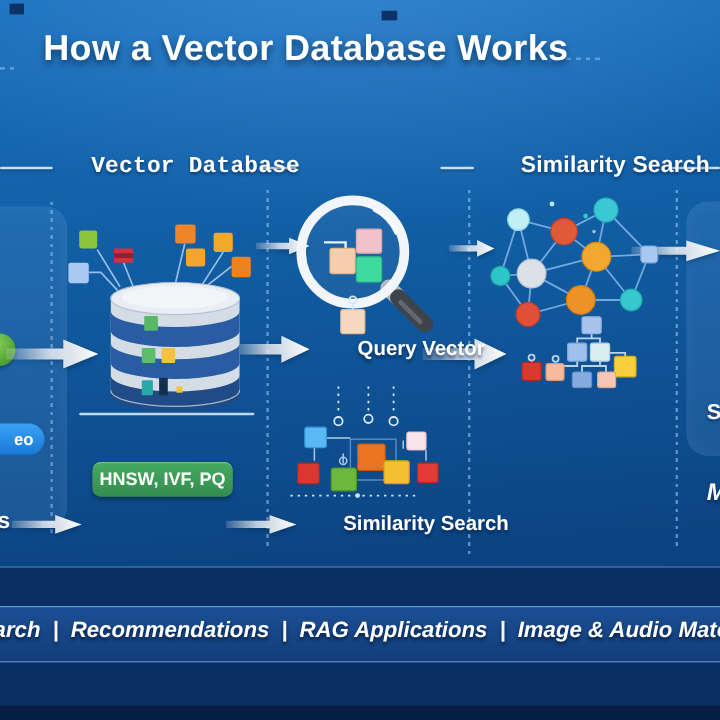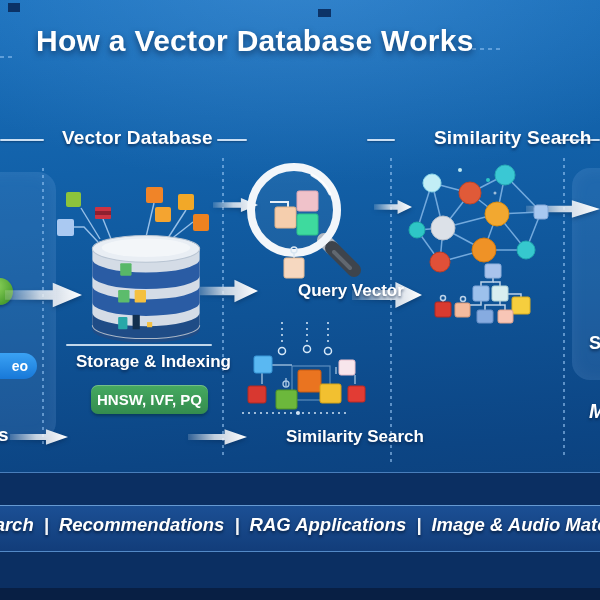--- a/index.html
+++ b/index.html
@@ -18,21 +18,21 @@
   .hline{position:absolute;height:2px;top:139px;background:rgba(235,245,255,.85);
          border-radius:1px;box-shadow:0 1px 2px rgba(0,20,50,.4);}
   .vdash{position:absolute;width:2px;
          background:repeating-linear-gradient(180deg,rgba(160,205,250,.55) 0 3px,transparent 3px 7px);}
   .panel{position:absolute;border-radius:18px;background:rgba(125,180,235,.14);
          box-shadow:inset 0 0 18px rgba(180,220,255,.08);}
   .arrow{position:absolute;filter:drop-shadow(0 2px 2px rgba(0,20,50,.35));}
   .badge{position:absolute;border-radius:7px;
          background:linear-gradient(180deg,#46aa60,#348c4e);
          box-shadow:0 2px 3px rgba(0,30,15,.35), inset 0 1px 0 rgba(255,255,255,.25);
-         font-size:15px;font-weight:800;text-align:center;color:#fff;margin-left:14px;}
+         font-size:15px;font-weight:800;text-align:center;color:#fff;}
   .pill{position:absolute;border-radius:13px;
         background:linear-gradient(180deg,#3aa2f4,#1878d8);
         font-size:14px;font-weight:800;color:#fff;
         display:flex;align-items:center;justify-content:flex-end;padding-right:9px;box-sizing:border-box;}
   .frag{position:absolute;font-weight:800;text-shadow:0 2px 3px rgba(4,24,56,.6);}
   .footer{position:absolute;left:0;top:472px;width:600px;height:128px;background:#0b2f62;}
   .footer-topline{position:absolute;left:0;top:0;width:100%;height:1px;background:rgba(100,160,225,.7);}
   .footer-strip{position:absolute;left:0;top:33px;width:100%;height:45px;
         background:linear-gradient(180deg,#1b4f94,#123d7a);
         border-top:1px solid rgba(130,185,240,.75);
@@ -66,21 +66,21 @@
   <div class="deco-dash" style="left:472px;top:48px;width:32px;"></div>
   <div class="deco-dash" style="left:0;top:56px;width:14px;"></div>
 
   <div class="txt" style="left:0;top:24px;width:600px;font-size:30px;font-weight:800;letter-spacing:.3px;text-shadow:0 3px 6px rgba(0,20,50,.55);">How a Vector Database Works</div>
 
   <div class="hline" style="left:0;width:44px;"></div>
   <div class="hline" style="left:217px;width:30px;"></div>
   <div class="hline" style="left:367px;width:28px;"></div>
   <div class="hline" style="left:558px;width:42px;"></div>
 
-  <div class="txt hdr" style="left:26px;top:127px;width:185px;">Vector Database</div>
+  <div class="txt hdr" style="left:40px;top:127px;width:185px;font-family:Liberation Mono, monospace;">Vector Database</div>
   <div class="txt hdr" style="left:398px;top:127px;width:160px;">Similarity Search</div>
 
   <div class="vdash" style="left:42px;top:168px;height:278px;"></div>
   <div class="vdash" style="left:222px;top:158px;height:300px;"></div>
   <div class="vdash" style="left:390px;top:158px;height:305px;"></div>
   <div class="vdash" style="left:563px;top:158px;height:300px;"></div>
 
   <div class="panel" style="left:-26px;top:172px;width:82px;height:268px;"></div>
   <div class="abs" style="left:-14px;top:278px;width:27px;height:27px;border-radius:50%;
               background:radial-gradient(circle at 35% 30%, #8ed45c, #4a9e2e 75%);
@@ -148,21 +148,20 @@
     <rect x="34" y="40" width="11" height="12" rx="1" fill="#58b868"></rect>
     <rect x="32" y="66" width="11" height="12" rx="1" fill="#5cbc6c"></rect>
     <rect x="48" y="66" width="11" height="12" rx="1" fill="#f4c040"></rect>
     <rect x="32" y="92" width="9" height="12" rx="1" fill="#28a8a8"></rect>
     <rect x="46" y="90" width="7" height="14" fill="#12304f"></rect>
     <rect x="60" y="97" width="5" height="5" fill="#f4c040"></rect>
     <path d="M7 100 a52 13 0 0 0 104 0" stroke="#aab6c6" stroke-width="1" fill="none"></path>
   </svg>
 
   <div class="abs" style="left:66px;top:344px;width:146px;height:2px;background:rgba(225,238,250,.85);border-radius:1px;"></div>
-  <div class="txt lbl" style="left:40px;top:352px;width:185px;">Storage &amp; Indexing</div>
   <div class="badge" style="left:77px;top:385px;width:117px;height:29px;line-height:29px;">
     <span>HNSW, IVF, PQ</span>
   </div>
 
   <svg class="abs" style="left:242px;top:158px;" width="126" height="126" viewBox="0 0 126 126">
     <line x1="82" y1="82" x2="90" y2="90" stroke="#aeb6c0" stroke-width="14" stroke-linecap="round"></line>
     <line x1="90" y1="90" x2="112" y2="112" stroke="#3e444c" stroke-width="14" stroke-linecap="round"></line>
     <line x1="92" y1="94" x2="108" y2="110" stroke="#6a717a" stroke-width="4" stroke-linecap="round" opacity=".8"></line>
     <circle cx="52" cy="52" r="43" fill="rgba(255,255,255,0.05)" stroke="#f2f6fa" stroke-width="8"></circle>
     <path d="M70 17 A40 40 0 0 1 88 36" stroke="#ffffff" stroke-width="3" fill="none" stroke-linecap="round" opacity=".9"></path>

